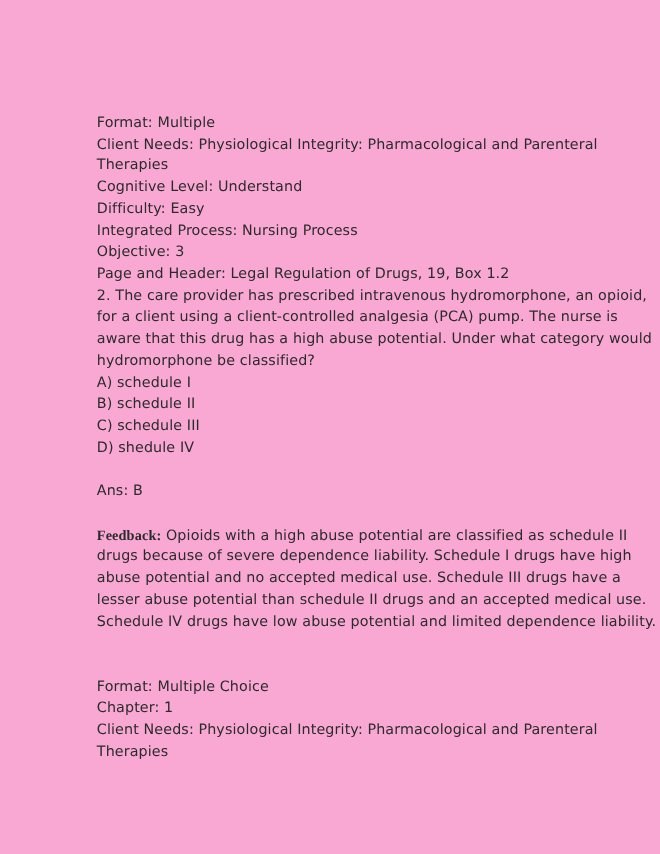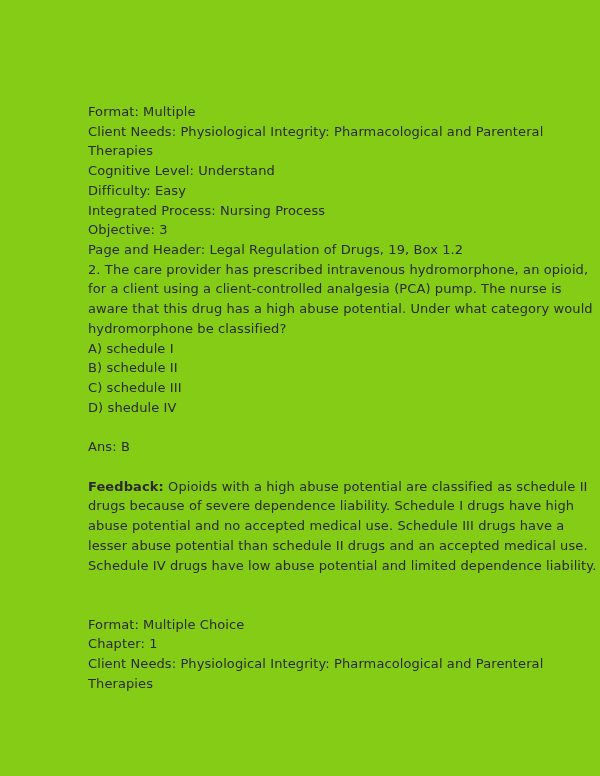--- a/index.html
+++ b/index.html
@@ -12,39 +12,40 @@
     background: #ffffff;
     font-family: "DejaVu Sans", "Liberation Sans", sans-serif;
     overflow: hidden;
   }
   .page {
     position: absolute;
     left: 0;
     top: 0;
     width: 600px;
     height: 776px;
-    background: #84cc16;
+    background: #f9a8d4;
     overflow: hidden;
   }
   .doc {
     position: absolute;
     left: 88px;
     top: 102px;
     width: 480px;
     font-size: 13px;
     line-height: 19.72px;
     color: #2b2b2b;
     white-space: pre;
     letter-spacing: 0.1px;
   }
   .line {
     height: 19.72px;
   }
   .line b {
     font-weight: bold;
+    font-family: Liberation Serif, serif;
   }
 </style>
 </head>
 <body>
 
 <div class="page">
   <div class="doc" style="color: rgb(43, 43, 43);"><div class="line">Format: Multiple</div><div class="line">Client Needs: Physiological Integrity: Pharmacological and Parenteral</div><div class="line">Therapies</div><div class="line">Cognitive Level: Understand</div><div class="line">Difficulty: Easy</div><div class="line">Integrated Process: Nursing Process</div><div class="line">Objective: 3</div><div class="line">Page and Header: Legal Regulation of Drugs, 19, Box 1.2</div><div class="line">2. The care provider has prescribed intravenous hydromorphone, an opioid,</div><div class="line">for a client using a client-controlled analgesia (PCA) pump. The nurse is</div><div class="line">aware that this drug has a high abuse potential. Under what category would</div><div class="line">hydromorphone be classified?</div><div class="line">A) schedule I</div><div class="line">B) schedule II</div><div class="line">C) schedule III</div><div class="line">D) shedule IV</div><div class="line">&nbsp;</div><div class="line">Ans: B</div><div class="line">&nbsp;</div><div class="line"><b>Feedback:</b> Opioids with a high abuse potential are classified as schedule II</div><div class="line">drugs because of severe dependence liability. Schedule I drugs have high</div><div class="line">abuse potential and no accepted medical use. Schedule III drugs have a</div><div class="line">lesser abuse potential than schedule II drugs and an accepted medical use.</div><div class="line">Schedule IV drugs have low abuse potential and limited dependence liability.</div><div class="line">&nbsp;</div><div class="line">&nbsp;</div><div class="line">Format: Multiple Choice</div><div class="line">Chapter: 1</div><div class="line">Client Needs: Physiological Integrity: Pharmacological and Parenteral</div><div class="line">Therapies</div></div>
 </div>
 
 </body></html>

